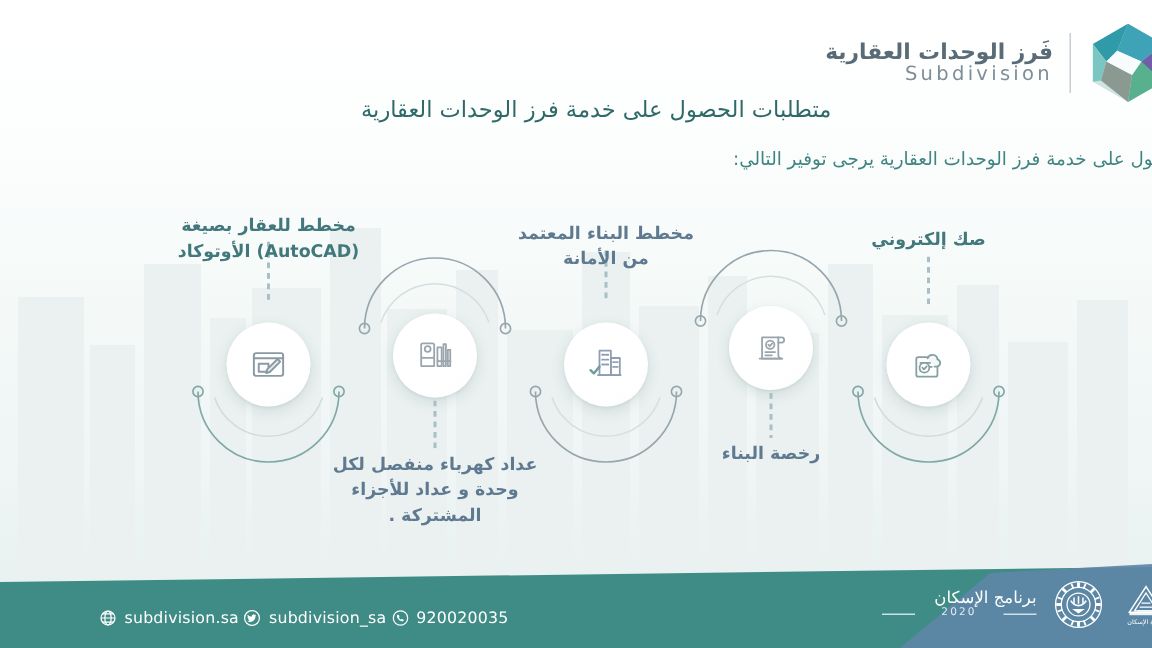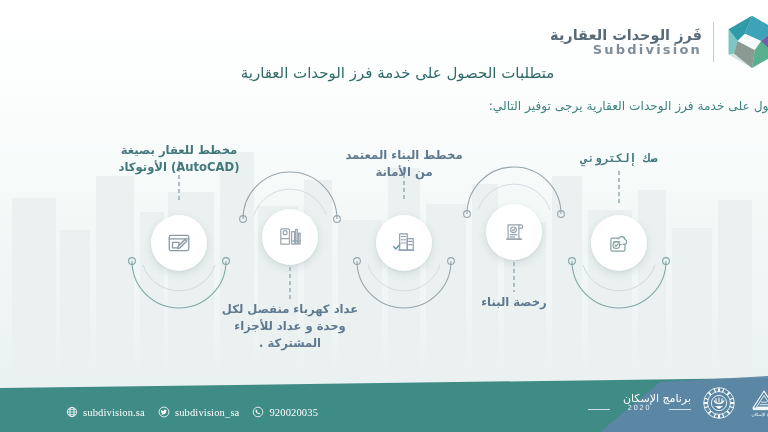--- a/index.html
+++ b/index.html
@@ -21,21 +21,21 @@
   
   .brand{
     position:absolute;right:16px;top:14px;display:flex;align-items:center;gap:9px;
   }
   .brand-text{text-align:right;line-height:1.12;}
   .brand-ar{
     font-size:14.5px;color:#5a6b78;font-weight:700;letter-spacing:.2px;
     direction:rtl;white-space:nowrap;
   }
   .brand-en{
-    font-size:13px;color:#7e8d98;letter-spacing:2.2px;font-weight:700;white-space:nowrap;
+    font-size:13px;color:#7e8d98;letter-spacing:2.2px;font-weight:400;white-space:nowrap;
   }
   .brand-divider{width:1px;height:40px;background:#c6ced4;margin:0 2px;}
   .brand-mark{width:54px;height:56px;}
 
   
   .title{
     position:absolute;left:0;right:0;top:64px;text-align:center;
     direction:rtl;font-size:15px;font-weight:400;color:#2e6a68;
     letter-spacing:-.1px;
   }
@@ -66,22 +66,22 @@
     width:190px;left:-95px;
   }
   .label.blue{color:#5f7a90;}
 
   
   .footer-band{
     position:absolute;left:0;bottom:0;width:768px;height:56px;overflow:hidden;
   }
   .footer-band svg{display:block;width:768px;height:56px;}
   .social{
-    position:absolute;left:66px;bottom:14px;display:flex;align-items:center;gap:13px;
-    color:#ffffff;font-size:10.5px;letter-spacing:.15px;font-family:Liberation Serif, serif;
+    position:absolute;left:66px;bottom:14px;display:flex;align-items:center;gap:3px;
+    color:#ffffff;font-size:10.5px;letter-spacing:.15px;
   }
   .social .item{display:flex;align-items:center;gap:5px;}
   .social .item svg{width:12px;height:12px;display:block;}
   .foot-right{
     position:absolute;right:14px;bottom:12px;display:flex;align-items:center;gap:11px;
   }
   .hp-logo{text-align:right;color:#fff;direction:rtl;line-height:1.1;}
   .hp-ar{font-size:11px;font-weight:400;white-space:nowrap;}
   .hp-year{font-size:7px;letter-spacing:1.4px;color:#e2ecf2;display:flex;align-items:center;gap:18px;justify-content:flex-end;}
   .hp-year i{display:block;height:1px;width:22px;background:#cfe0ea;}
@@ -256,21 +256,21 @@
     <div class="disc">
       <svg viewBox="0 0 24 24" fill="none" stroke="#86a0a2" stroke-width="1.1" stroke-linecap="round" stroke-linejoin="round">
         <rect x="4.5" y="7.5" width="13" height="12" rx="1.2"></rect>
         <path d="M7 11h6M7 13.5h7M7 16h4"></path>
         <path d="M11.5 8.2a3.1 3.1 0 0 1 6 .6 2.3 2.3 0 0 1-.4 4.5h-1.4" fill="#f4f8f8"></path>
         <circle cx="9.5" cy="14" r="3" fill="#ffffff" stroke="#86a0a2"></circle>
         <path d="M8.3 14l.9 1 1.7-1.9"></path>
       </svg>
     </div>
     <div class="dotline" style="top:-72px;height:32px;"></div>
-    <div class="label" style="top:-92px;font-family:Liberation Mono, monospace;">
+    <div class="label" style="top:-92px;">
       <div>صك إلكتروني</div>
     </div>
   </div>
 
   <div class="footer-band">
     <svg viewBox="0 0 768 56" preserveAspectRatio="none" aria-hidden="true">
       <path d="M0 12 L768 2 L768 56 L0 56 Z" fill="#3f8b85"></path>
       <path d="M600 56 L660 6 L768 0 L768 56 Z" fill="#5d87a8" opacity=".92"></path>
     </svg>
   </div>

